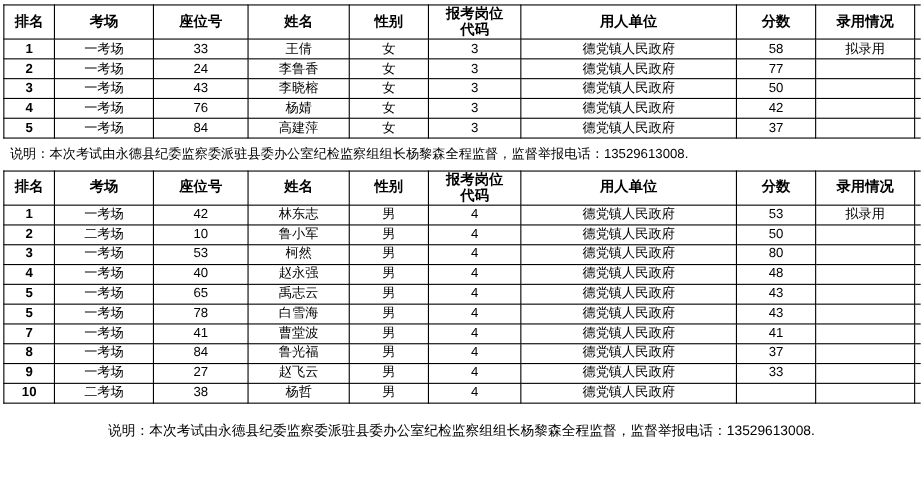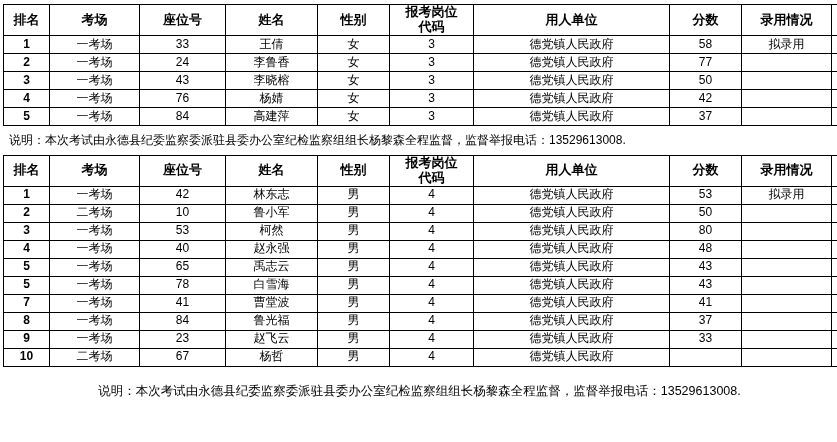--- a/index.html
+++ b/index.html
@@ -297,33 +297,33 @@
         <td>男</td>
         <td>4</td>
         <td>德党镇人民政府</td>
         <td>37</td>
         <td></td>
         <td></td>
       </tr>
       <tr>
         <td class="rank">9</td>
         <td>一考场</td>
-        <td>23</td>
+        <td>27</td>
         <td>赵飞云</td>
         <td>男</td>
         <td>4</td>
         <td>德党镇人民政府</td>
         <td>33</td>
         <td></td>
         <td></td>
       </tr>
       <tr>
         <td class="rank">10</td>
         <td>二考场</td>
-        <td>67</td>
+        <td>38</td>
         <td>杨哲</td>
         <td>男</td>
         <td>4</td>
         <td>德党镇人民政府</td>
         <td></td>
         <td></td>
         <td>缺考</td>
       </tr>
     </tbody>
   </table>

